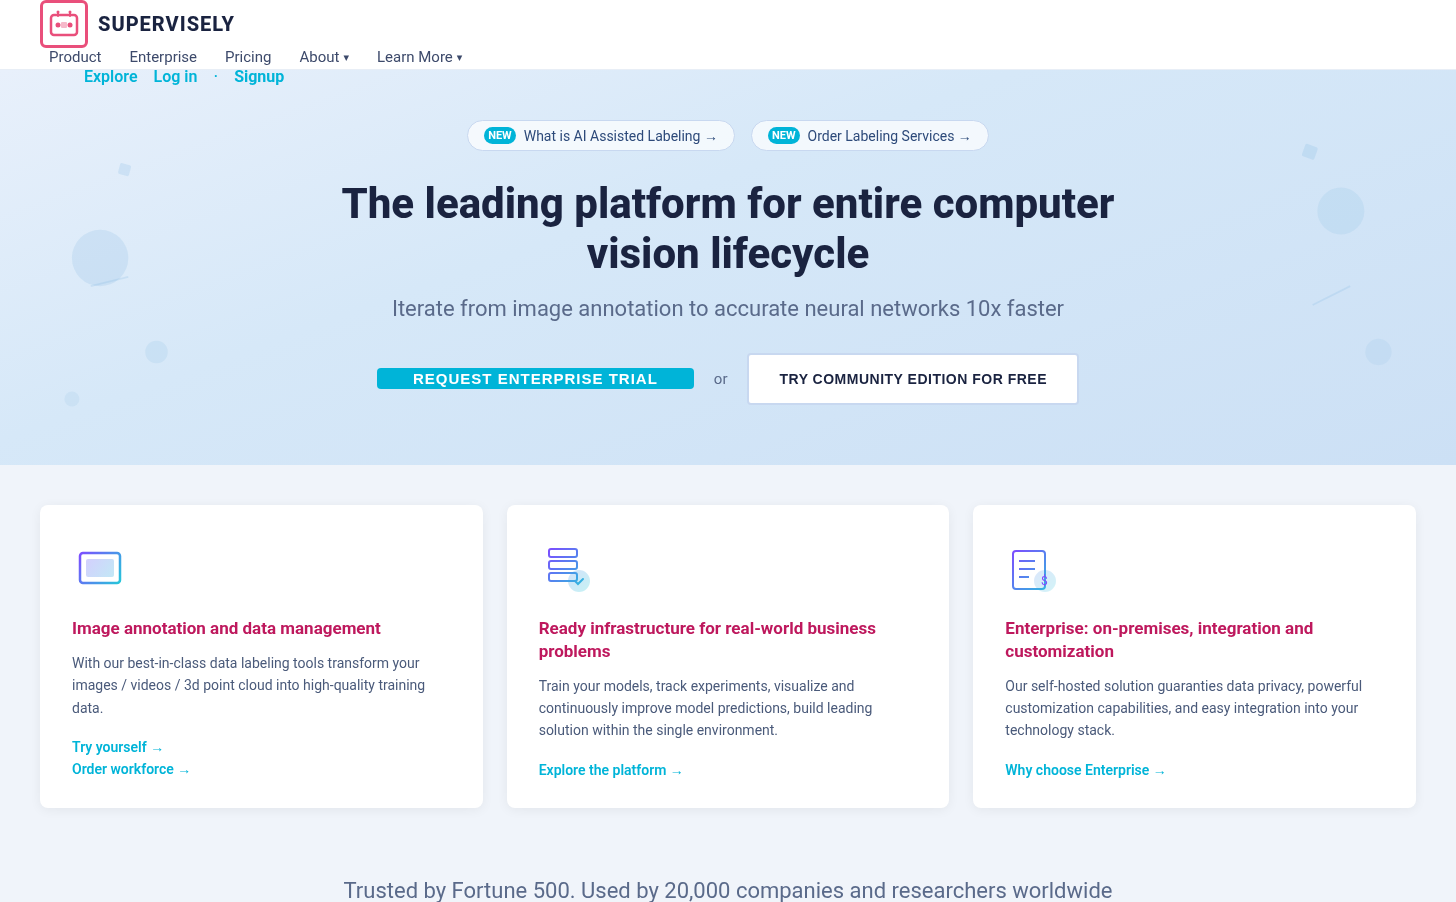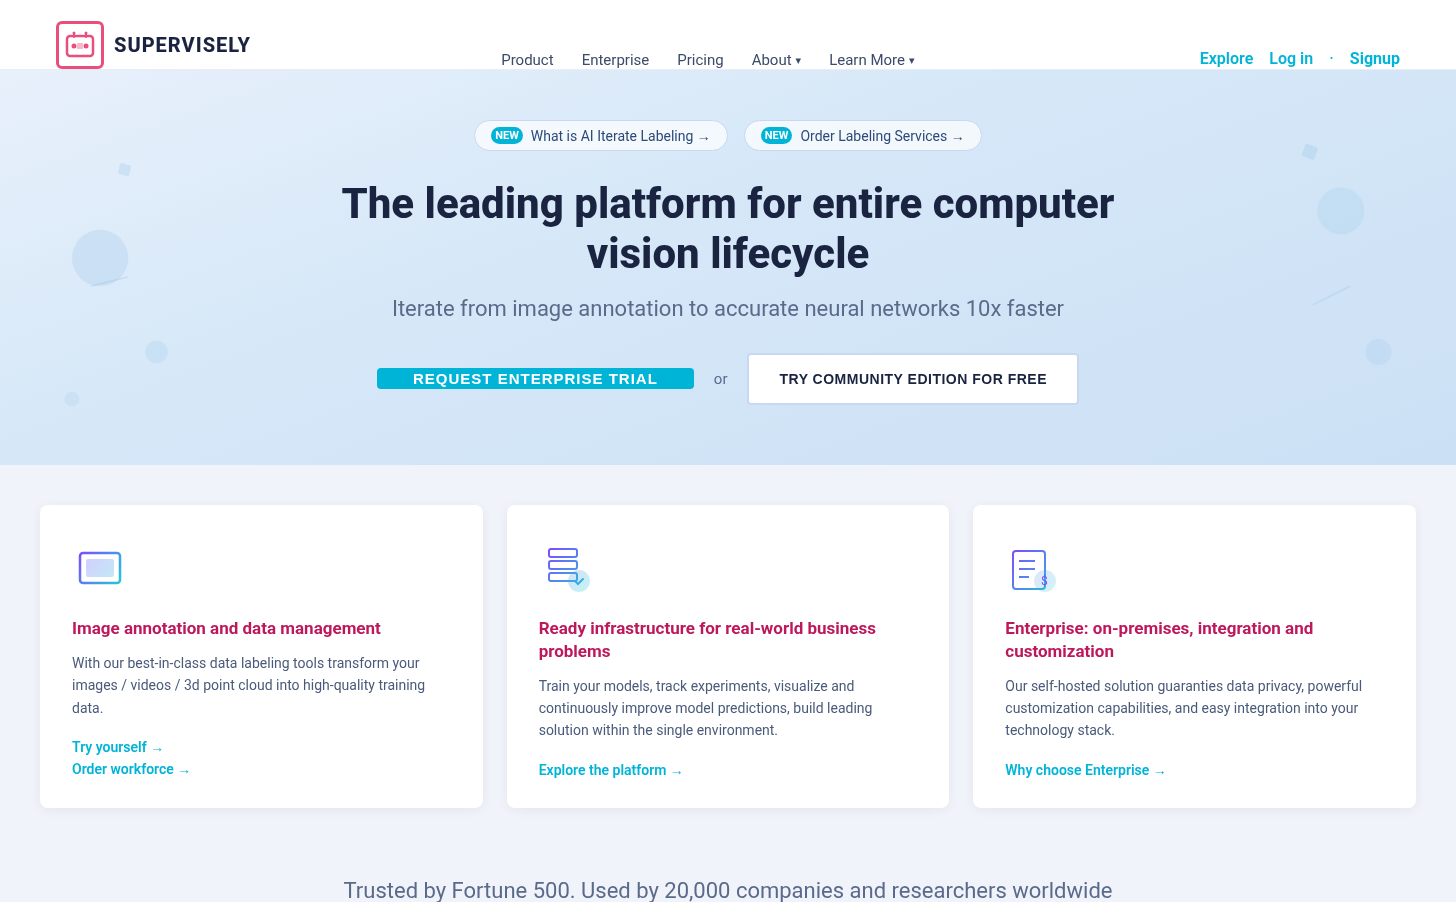--- a/index.html
+++ b/index.html
@@ -1,22 +1,22 @@
 <!DOCTYPE html>
 <html><head>
   <meta charset="utf-8">
   <style>
     * { margin: 0; padding: 0; box-sizing: border-box; }
     body { font-family: -apple-system, BlinkMacSystemFont, 'Segoe UI', Roboto, sans-serif; background: #f0f4fa; min-height: 902px; overflow-x: hidden; }
 
     
     .navbar {
-      display: flex; align-items: flex-end; justify-content: space-between;
-      padding: 0 56px; height: 70px; background: #fff; border-bottom: 1px solid #e8eef6;
-      position: relative; z-index: 10;
+      display: flex; align-items: flex-start; justify-content: space-between;
+      padding: 0 40px; height: 70px; background: #fff; border-bottom: 1px solid #e8eef6;
+      position: relative; z-index: 10; flex-direction: column;
     }
     .navbar-logo { display: flex; align-items: center; gap: 10px; text-decoration: none; }
     .logo-icon {
       width: 48px; height: 48px; border: 3px solid #e94f7b; border-radius: 6px;
       display: flex; align-items: center; justify-content: center; position: relative;
     }
     .logo-icon svg { width: 30px; height: 30px; }
     .logo-text { font-size: 20px; font-weight: 800; color: #1a2340; letter-spacing: 1px; }
     .navbar-links { display: flex; align-items: center; gap: 28px; margin-left: 9px; }
     .nav-link { color: #3d4a6b; font-size: 15px; text-decoration: none; cursor: pointer; display: flex; align-items: center; gap: 4px; }
@@ -144,21 +144,21 @@
     <rect x="1340" y="80" width="14" height="14" rx="2" fill="#7ab3e0" opacity="0.2" transform="rotate(20 1347 87)"></rect>
     <rect x="80" y="100" width="12" height="12" rx="2" fill="#7ab3e0" opacity="0.2" transform="rotate(15 86 106)"></rect>
     <line x1="1350" y1="250" x2="1390" y2="230" stroke="#7ab3e0" stroke-width="2" opacity="0.2"></line>
     <line x1="50" y1="230" x2="90" y2="220" stroke="#7ab3e0" stroke-width="2" opacity="0.2"></line>
   </svg>
 
   <div class="hero-content">
     <div class="badge-row">
       <div class="badge">
         <span class="badge-new">NEW</span>
-        <span>What is AI Iterate Labeling →</span>
+        <span>What is AI Assisted Labeling →</span>
       </div>
       <div class="badge">
         <span class="badge-new">NEW</span>
         <span>Order Labeling Services →</span>
       </div>
     </div>
 
     <h1 class="hero-title">The leading platform for entire computer vision lifecycle</h1>
     <p class="hero-subtitle">Iterate from image annotation to accurate neural networks 10x faster</p>
 

